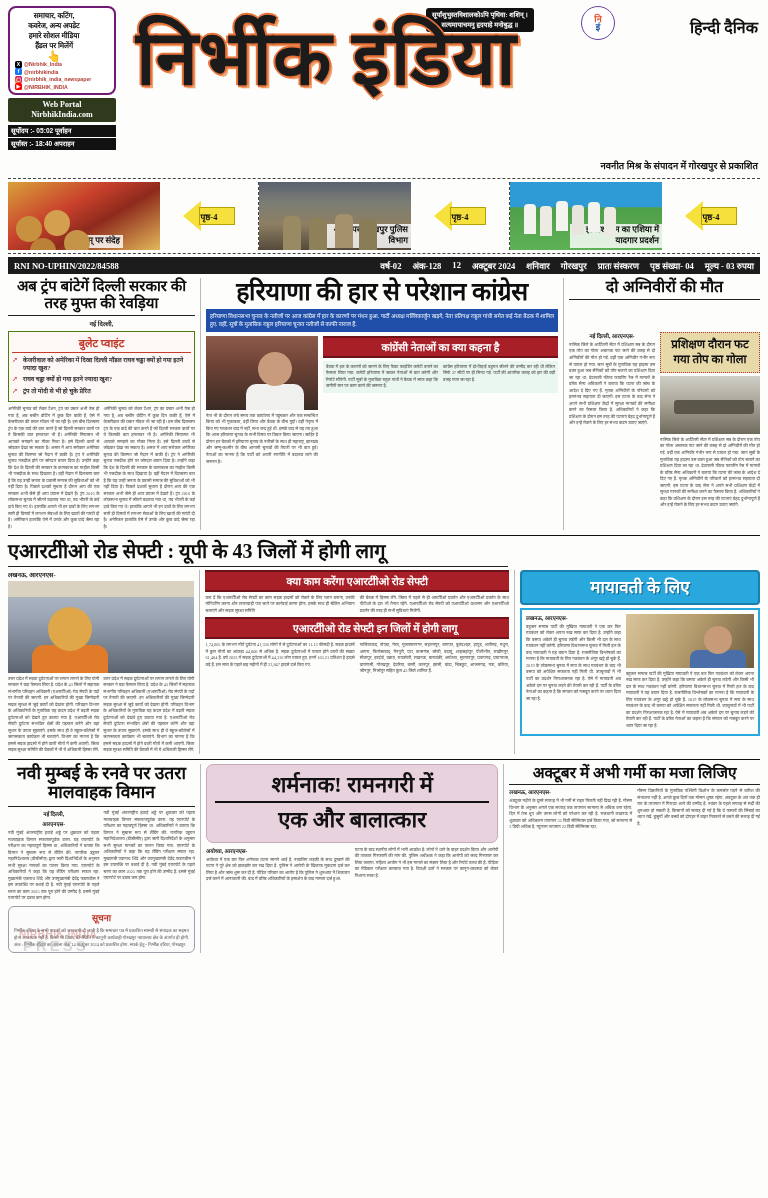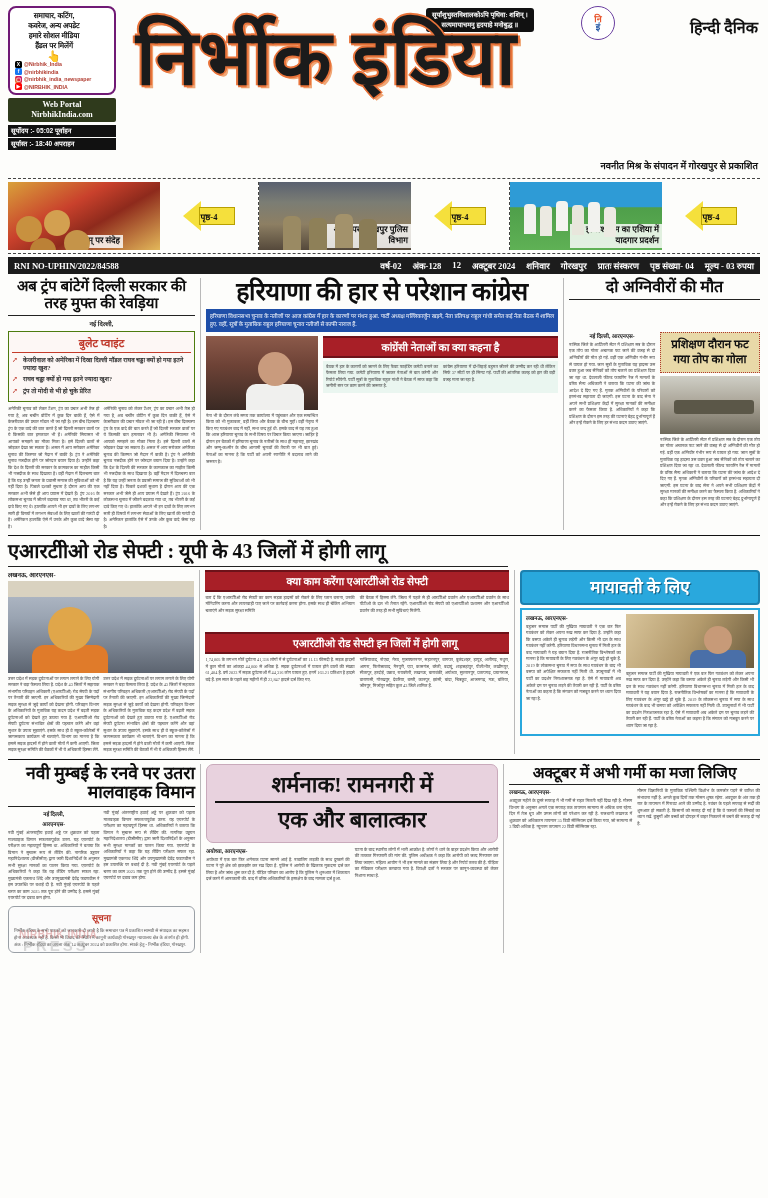--- a/index.html
+++ b/index.html
@@ -275,21 +275,21 @@
   .p-maya { height: 54px; background: linear-gradient(120deg,#d9c59b 0%, #b39a6c 50%, #6c5c3e 100%); position: relative;}
   .p-maya::after { content:""; position:absolute; right:22px; top:12px; width:28px; height:28px;
     border-radius:50%; background:#c79a78;}
   .p-maya::before { content:""; position:absolute; right:8px; top:36px; width:56px; height:20px;
     background:#4a6fa8; border-radius: 8px 8px 0 0;}
 
   
   .b3c1 { width: 188px; }
   .b3c2 { width: 300px; }
   .b3c3 { width: 258px; }
-  .hl-e { font-size: 17.5px; text-align: right; }
+  .hl-e { font-size: 17.5px; text-align: center; }
   .pink-box {
     background: #e8d2de; border: 1px solid #c9aabb; border-radius: 7px;
     padding: 6px 8px 8px 8px; text-align: center;
   }
   .pink-box .pl { font-size: 22px; font-weight: bold; color: #111; line-height: 1.25;
     font-family:"Liberation Serif", serif;}
   .hl-f { font-size: 15.5px; text-align: center; }
 
   .notice-box {
     border: 1px solid #9aa0a6; border-radius: 6px; padding: 4px 5px;
@@ -539,21 +539,21 @@
         </div>
 
         <div class="colsep" style="width:312px; padding-left:5px;">
           <div class="red-banner">क्या काम करेंगा एआरटीीओ रोड सेफ्टी</div>
           <div style="display:flex; gap:5px;">
             <div class="body-txt" style="flex:1;">बता दें कि एआरटीीओ रोड सेफ्टी का काम सड़क हादसों को रोकने के लिए प्लान बनाना, उनकी मॉनिटरिंग करना और लापरवाही पाए जाने पर कार्रवाई करना होगा.
 
 इसके साथ ही चेकिंग अभियान चलाएंगे और सड़क सुरक्षा समिति</div>
             <div class="body-txt" style="flex:1;">की बैठक में हिस्सा लेंगे. जिला में पहले से ही आरटीीओ प्रवर्तन और एआरटीीओ प्रवर्तन के साथ पीटीओ के दल भी तैनात रहेंगे. एआरटीीओ रोड सेफ्टी को एआरटीीओ प्रशासन और एआरटीीओ प्रवर्तन की तरह ही सभी सुविधाएं मिलेंगी.</div>
           </div>
-          <div class="red-banner" style="margin-top:18px;padding-left:40px;">एआरटीीओ रोड सेफ्टी इन जिलों में होगी लागू</div>
+          <div class="red-banner" style="margin-top:3px;padding-left:40px;">एआरटीीओ रोड सेफ्टी इन जिलों में होगी लागू</div>
           <div style="display:flex; gap:5px;">
             <div class="body-txt" style="flex:1;">1,74,005 के लगभग मौतें दुर्घटना 41,336 लोगों में से दुर्घटनाओं का 11.13 फीसदी है. सड़क हादसों में कुल मौतों का आंकड़ा 44,000 से अधिक है. सड़क दुर्घटनाओं में घायल होने वालों की संख्या 61,404 है. वर्ष 2023 में सड़क दुर्घटनाओं में 44,316 लोग घायल हुए. इनमें 163.21 प्रतिशत है हादसे बढ़े हैं. इस साल के पहले छह महीनों में ही 23,847 हादसे दर्ज किए गए.</div>
             <div class="body-txt" style="flex:1;">गाजियाबाद, नोएडा, मेरठ, मुजफ्फरनगर, सहारनपुर, बागपत, बुलंदशहर, हापुड़, अलीगढ़, मथुरा, आगरा, फिरोजाबाद, मैनपुरी, एटा, कासगंज, बरेली, बदायूं, शाहजहांपुर, पीलीभीत, लखीमपुर, सीतापुर, हरदोई, उन्नाव, रायबरेली, लखनऊ, बाराबंकी, अयोध्या, सुल्तानपुर, प्रतापगढ़, प्रयागराज, वाराणसी, गोरखपुर, देवरिया, बस्ती, कानपुर, झांसी, बांदा, चित्रकूट, आजमगढ़, मऊ, बलिया, जौनपुर, मिर्जापुर सहित कुल 43 जिले शामिल हैं.</div>
           </div>
         </div>
 
         <div class="b2c4 colsep" style="padding-left:5px;">
           <div class="cyan-head">
             <div class="ch1">मायावती के लिए</div>
           </div>

